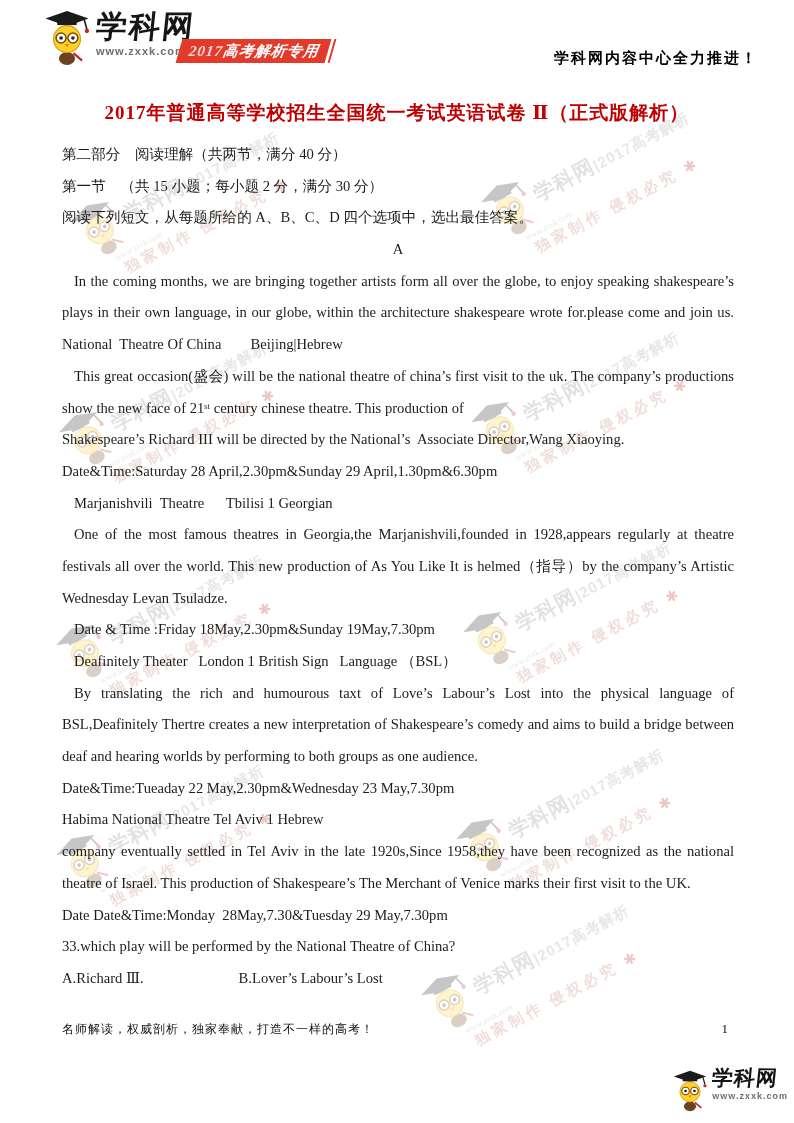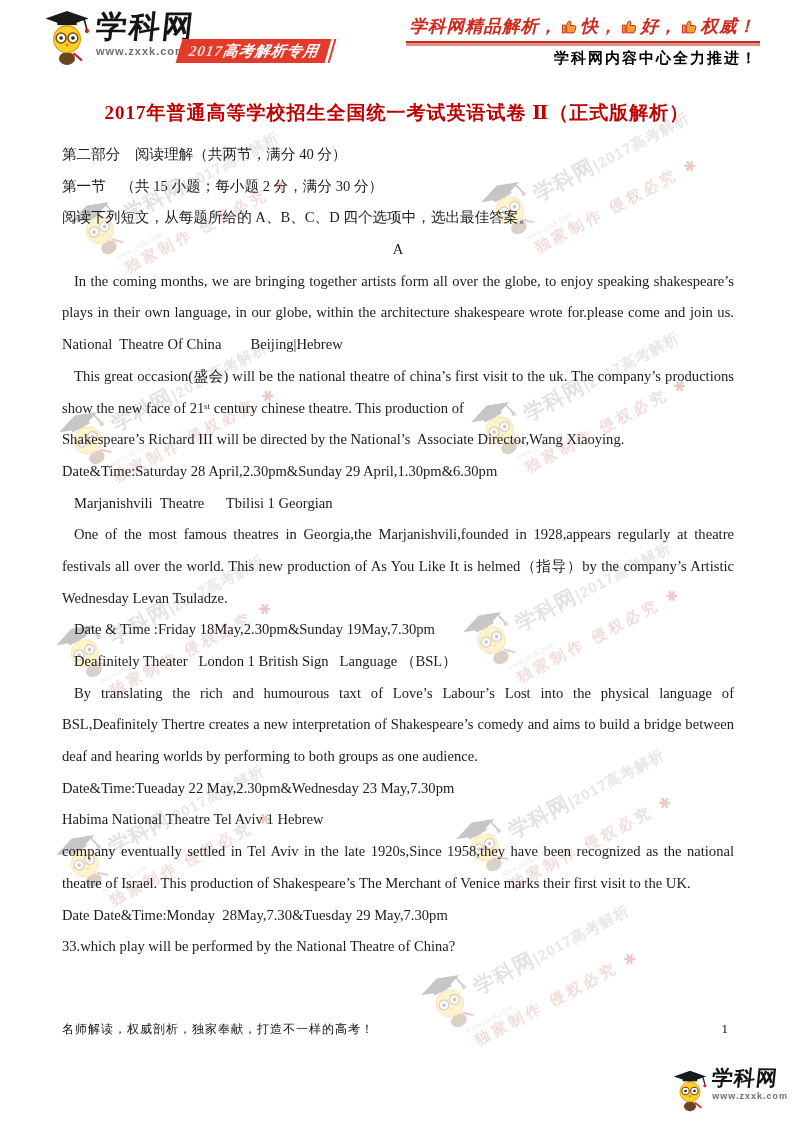--- a/index.html
+++ b/index.html
@@ -213,35 +213,20 @@
       <svg class="owl">
           <use href="#owl"></use>
         </svg>
       <div class="logo-text-block">
         <div class="logo-name">学科网</div>
         <div class="logo-url">www.zxxk.com</div>
       </div>
     </div>
     <div id="banner">
       <span><span class="banner-year">2017</span><span>高考解析专用</span></span>
-    </div>
-    <div id="slogan">
-      <span>学科网精品解析，</span>
-      <svg class="thumb">
-          <use href="#thumb"></use>
-        </svg>
-      <span>快，</span>
-      <svg class="thumb">
-          <use href="#thumb"></use>
-        </svg>
-      <span>好，</span>
-      <svg class="thumb">
-          <use href="#thumb"></use>
-        </svg>
-      <span>权威！</span>
     </div>
     <div id="sub-slogan">学科网内容中心全力推进！</div>
   </div>
 
   <div id="doc-title">2017年普通高等学校招生全国统一考试英语试卷 Ⅱ（正式版解析）</div>
 
   <div id="doc-body">
 
   <div class="line left">第二部分　阅读理解（共两节，满分 40 分）</div>
       <div class="line left">第一节　（共 15 小题；每小题 2 分，满分 30 分）</div>
@@ -262,20 +247,21 @@
       <div class="line left indent">Deafinitely Theater   London 1 British Sign   Language （BSL）</div>
       <div class="line justify indent">By translating the rich and humourous taxt of Love’s Labour’s Lost into the physical language of</div>
       <div class="line justify">BSL,Deafinitely  Thertre creates a new interpretation of Shakespeare’s comedy and aims to build a bridge between</div>
       <div class="line left">deaf and hearing worlds by performing to both groups as one audience.</div>
       <div class="line left">Date&amp;Time:Tueaday 22 May,2.30pm&amp;Wednesday 23 May,7.30pm</div>
       <div class="line left">Habima National Theatre Tel Aviv 1 Hebrew</div>
       <div class="line justify">company eventually settled in Tel Aviv in the late 1920s,Since 1958,they have been recognized as the national</div>
       <div class="line left">theatre of Israel. This production of Shakespeare’s The Merchant of Venice marks their first visit to the UK.</div>
       <div class="line left">Date Date&amp;Time:Monday  28May,7.30&amp;Tuesday 29 May,7.30pm</div>
       <div class="line left">33.which play will be performed by the National Theatre of China?</div>
+      <div class="line left">A.Richard Ⅲ.                          B.Lover’s Labour’s Lost</div>
     </div>
 
   <div id="footer-slogan">名师解读，权威剖析，独家奉献，打造不一样的高考！</div>
   <div id="page-number">1</div>
   <div id="logo-bottom">
     <svg class="owl">
         <use href="#owl"></use>
       </svg>
     <div class="logo-text-block">
       <div class="logo-name">学科网</div>

